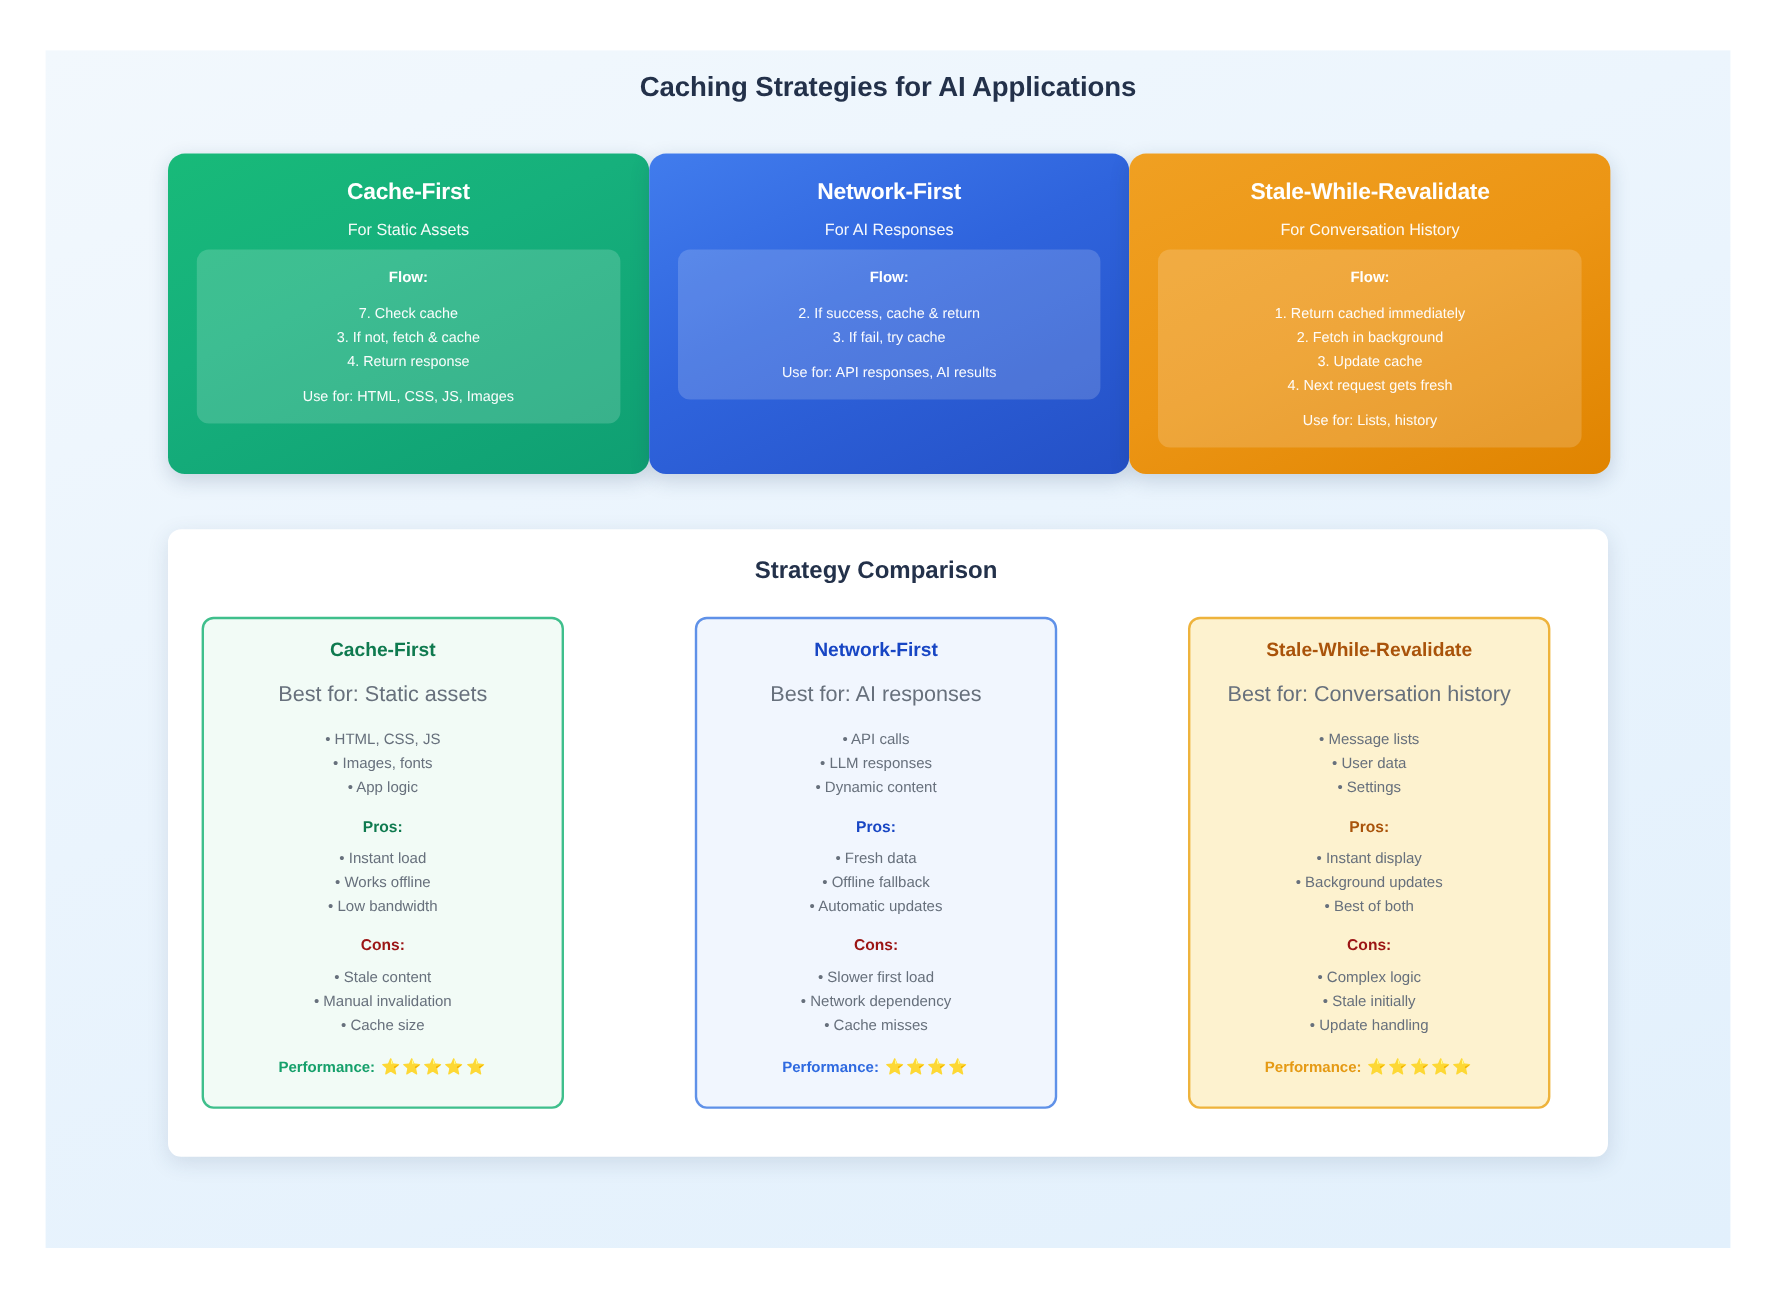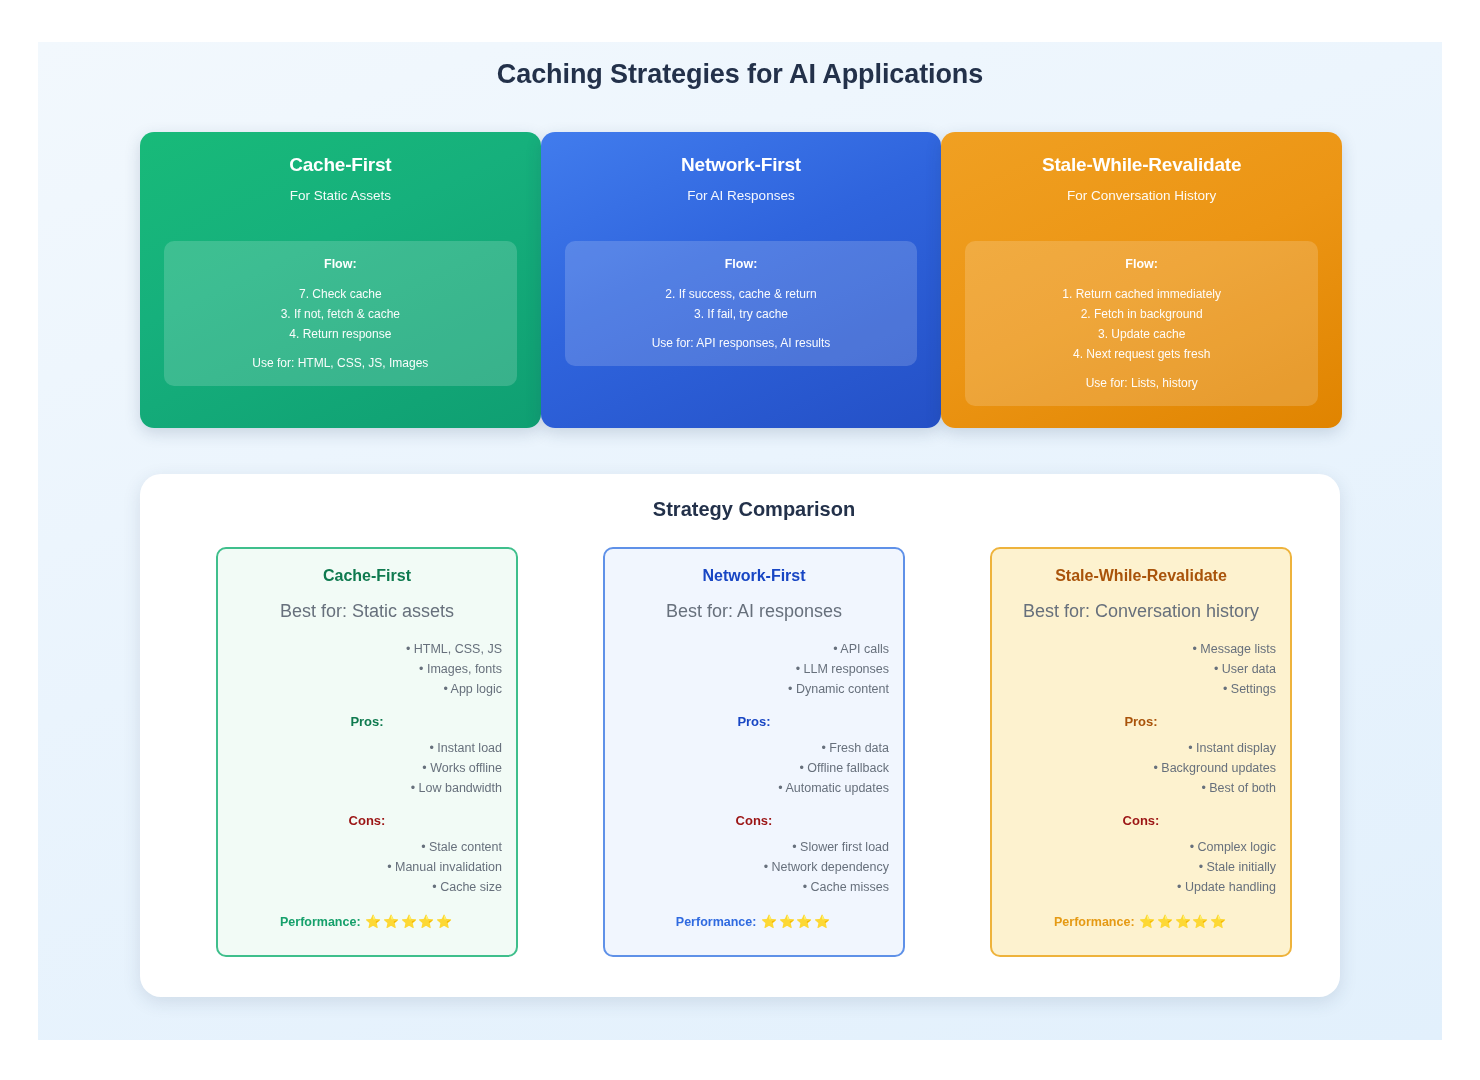--- a/index.html
+++ b/index.html
@@ -18,21 +18,21 @@
     top: 42px;
     width: 1404px;
     height: 998px;
     background: linear-gradient(160deg, #f2f8fd 0%, #eaf4fd 45%, #e2f0fc 100%);
     overflow: hidden;
   }
 
   
   .page-title {
     text-align: center;
-    font-size: 27px;
+    font-size: 23px;
     font-weight: bold;
     color: #23314a;
     margin-top: 17px;
     letter-spacing: -0.1px;
   }
 
   
   .strategy-row {
     display: flex;
     justify-content: space-between;
@@ -57,21 +57,21 @@
     letter-spacing: -0.2px;
   }
   .strategy-card .sc-sub {
     text-align: center;
     font-size: 13.5px;
     margin-top: 12px;
     color: rgba(255,255,255,0.95);
   }
 
   .flow-box {
-    margin-top: 38px;
+    margin-top: 9px;
     border-radius: 10px;
     background: rgba(255,255,255,0.17);
     padding: 16px 12px 16px 12px;
   }
   .flow-box .flow-label {
     text-align: center;
     font-size: 12.5px;
     font-weight: bold;
     margin-bottom: 13px;
   }
@@ -85,23 +85,23 @@
     text-align: center;
     font-size: 12px;
     margin-top: 12px;
     color: rgba(255,255,255,0.97);
   }
 
   
   .comparison-panel {
     margin: 46px 102px 0 102px;
     background: #ffffff;
-    border-radius: 21px;
+    border-radius: 11px;
     box-shadow: 0 5px 18px rgba(35, 60, 95, 0.13);
-    padding: 24px 48px 40px 76px;
+    padding: 24px 48px 40px 28px;
   }
   .comparison-title {
     text-align: center;
     font-size: 20px;
     font-weight: bold;
     color: #23314a;
     margin-bottom: 26px;
   }
 
   .compare-row {
@@ -131,21 +131,21 @@
   .compare-col.orange .cc-title { color: #a9530a; }
 
   .cc-bestfor {
     text-align: center;
     font-size: 18px;
     color: #67707c;
     margin-bottom: 17px;
   }
 
   .cc-item {
-    text-align: right;
+    text-align: center;
     font-size: 12.5px;
     color: #67707c;
     line-height: 20px;
   }
 
   .cc-heading {
     text-align: center;
     font-size: 13px;
     font-weight: bold;
     margin: 15px 0 9px 0;

